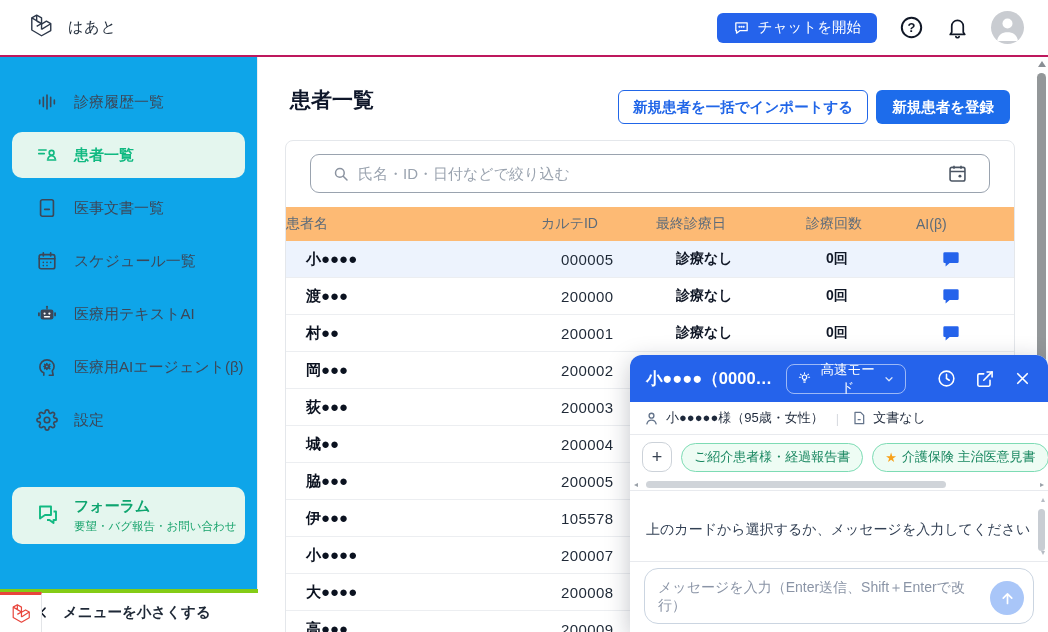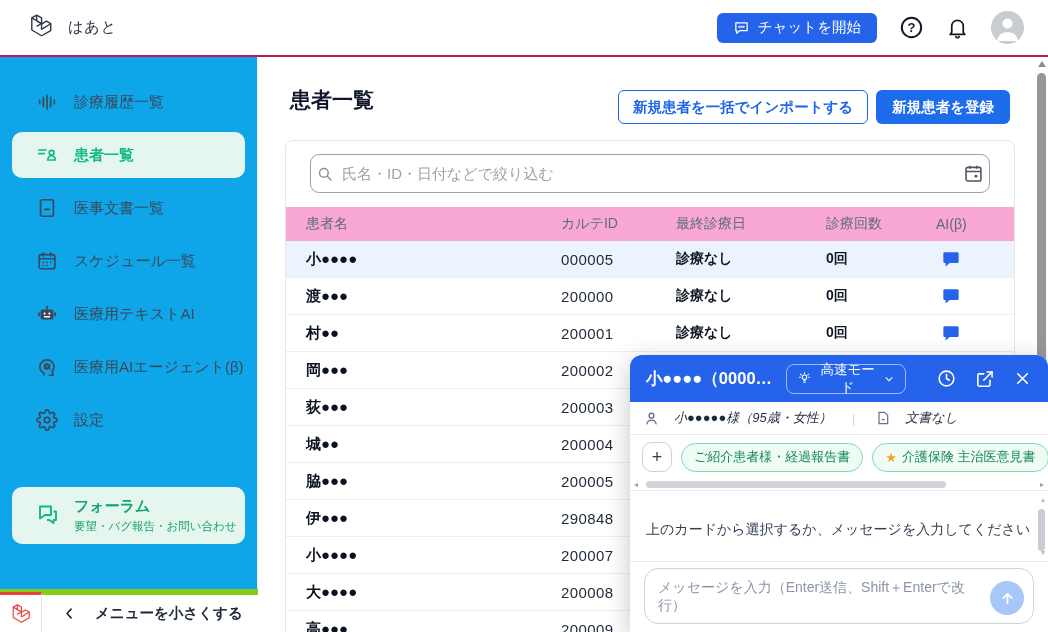--- a/index.html
+++ b/index.html
@@ -23,46 +23,46 @@
   .side-list { padding-top:22px; }
   .side-item { display:flex; align-items:center; gap:16px; height:46px; margin:0 12px 7px 12px;
     padding-left:24px; border-radius:10px; font-size:15px; font-weight:500; color:#3c4758; cursor:pointer; }
   .side-item.active { background:#e4f6ee; color:#10b981; font-weight:700; }
   .side-item .ic { width:22px; height:22px; flex:0 0 22px; display:flex; align-items:center; }
   .forum-card { margin:44px 12px 0 12px; background:#e4f6ee; border-radius:10px;
     padding:10px 0 10px 24px; display:flex; gap:14px; align-items:center; cursor:pointer; }
   .forum-title { font-size:15px; font-weight:700; color:#0ea56f; }
   .forum-sub { font-size:11.5px; color:#17a36c; margin-top:3px; }
   .collapse-row { position:absolute; left:0; bottom:0; width:258px; height:43px; background:#fff;
-    border-top:6px solid #84cc16; display:flex; align-items:center; gap:18px; padding-left:62px;
+    border-top:4px solid #84cc16; display:flex; align-items:center; gap:12px; padding-left:36px;
     font-size:14.5px; font-weight:600; color:#1f2937; cursor:pointer; }
 
   
   .debugbar { position:absolute; left:0; bottom:0; width:42px; height:40px; background:#fff;
     border-top:3px solid #e8453c; border-right:1px solid #e3e5e8; z-index:30;
     display:flex; align-items:center; justify-content:center; }
 
   
   .page-title { position:absolute; left:290px; top:86px; font-size:21px; font-weight:700; color:#0f172a; }
   .title-actions { position:absolute; top:83px; left:630px; width:380px; display:flex; gap:8px; justify-content:flex-end;margin-top:7px; }
   .btn-outline-blue { height:34px; padding:0 14px; background:#fff; border:1.5px solid #2166e8; color:#2166e8;
     border-radius:6px; font-size:14.5px; font-weight:700; cursor:pointer; white-space:nowrap; }
   .btn-fill-blue { height:34px; padding:0 16px; background:#1d6ceb; border:none; color:#fff;
     border-radius:6px; font-size:14.5px; font-weight:700; cursor:pointer; white-space:nowrap; }
 
   .content-card { position:absolute; left:285px; top:140px; width:730px; height:560px;
     background:#fff; border:1px solid #e4e7eb; border-radius:8px; }
   .search-box { margin:13px 24px 14px 24px; height:39px; border:1px solid #9aa3af; border-radius:9px;
-    display:flex; align-items:center; padding:0 5px; gap:8px; background:#fff; }
+    display:flex; align-items:center; padding:0 21px; gap:8px; background:#fff; }
   .search-input { flex:1; border:none; outline:none; font-size:15px; color:#1f2937; background:transparent;
     font-family:inherit; }
   .search-input::placeholder { color:#9aa3af; }
 
   .tbl-header { display:grid; grid-template-columns:255px 115px 150px 110px 1fr; align-items:center;
-    height:34px; padding-left:20px; background:#f9a8d4; color:#5c6b7a; font-size:14px; font-weight:500; }
+    height:34px; background:#fdba74; color:#5c6b7a; font-size:14px; font-weight:500; }
   .tbl-row { display:grid; grid-template-columns:255px 115px 150px 110px 1fr; align-items:center;
     height:37px; padding-left:20px; border-bottom:1px solid #eceef1; cursor:pointer; background:#fff; }
   .tbl-row.hl { background:#edf3fd; }
   .cell-name { font-size:15px; font-weight:700; color:#0b1220; }
   .cell-id { font-size:15px; color:#1f2937; letter-spacing:.4px; }
   .cell-last, .cell-count { font-size:14px; font-weight:700; color:#111827; }
   .cell-ai { padding-left:6px; }
   .ai-chat-btn { background:none; border:none; cursor:pointer; padding:0; display:flex; }
 
   
@@ -75,22 +75,22 @@
   
   .chat-panel { position:absolute; left:630px; top:355px; width:418px; height:277px; background:#fff;
     border-radius:12px 12px 0 0; box-shadow:0 6px 24px rgba(15,23,42,.25); z-index:20; overflow:hidden;
     display:flex; flex-direction:column; }
   .chat-header { height:47px; background:#2563eb; display:flex; align-items:center; padding:0 14px 0 16px; gap:14px; flex:0 0 47px;justify-content:space-between; }
   .chat-title { color:#fff; font-size:16.5px; font-weight:700; white-space:nowrap; }
   .mode-pill { display:flex; align-items:center; gap:6px; border:1px solid rgba(255,255,255,.55);
     background:transparent; color:#fff; border-radius:8px; height:30px; padding:0 10px; font-size:13.5px; cursor:pointer; }
   .chat-header .spacer { flex:1; }
   .chat-hbtn { background:none; border:none; cursor:pointer; display:flex; padding:2px; }
-  .chat-info { height:33px; border-bottom:1px solid #e8eaee; display:flex; align-items:center; gap:14px;
-    padding:0 13px; flex:0 0 33px;font-style:italic; }
+  .chat-info { height:33px; border-bottom:1px solid #e8eaee; display:flex; align-items:center; gap:6px;
+    padding:0 13px; flex:0 0 33px; }
   .chat-info .pname { font-size:13px; color:#1e293b; }
   .chat-info .vdiv { color:#d8dce1; margin:0 6px; font-size:13px; }
   .chat-info .pdoc { font-size:13px; color:#1e293b; }
   .chips-row { height:44px; display:flex; align-items:center; gap:9px; padding:0 12px; flex:0 0 44px;
     overflow:hidden; white-space:nowrap; }
   .add-chip-btn { width:30px; height:30px; border:1px solid #ccd2d9; border-radius:10px; background:#fff;
     color:#374151; font-size:18px; line-height:1; cursor:pointer; flex:0 0 30px; }
   .chip { display:inline-flex; align-items:center; gap:5px; height:29px; padding:0 12px; border-radius:15px;
     border:1px solid #7ddbb4; background:#eefcf4; color:#17865f; font-size:13px; cursor:pointer; white-space:nowrap; }
   .chip .star { color:#f8a21a; font-size:13px; }
@@ -369,21 +369,21 @@
         <span class="cell-ai">
           <button class="ai-chat-btn">
             <svg width="18" height="18" viewBox="0 0 20 20">
               <path d="M3 2.5h14a1.5 1.5 0 0 1 1.5 1.5v9a1.5 1.5 0 0 1-1.5 1.5H8.5L4 18.2v-3.7H3A1.5 1.5 0 0 1 1.5 13V4A1.5 1.5 0 0 1 3 2.5z" fill="#2563eb"></path>
             </svg>
           </button>
         </span>
       </div>
       <div class="tbl-row">
         <span class="cell-name">伊●●●</span>
-        <span class="cell-id">290848</span>
+        <span class="cell-id">105578</span>
         <span class="cell-last"></span>
         <span class="cell-count"></span>
         <span class="cell-ai">
           <button class="ai-chat-btn">
             <svg width="18" height="18" viewBox="0 0 20 20">
               <path d="M3 2.5h14a1.5 1.5 0 0 1 1.5 1.5v9a1.5 1.5 0 0 1-1.5 1.5H8.5L4 18.2v-3.7H3A1.5 1.5 0 0 1 1.5 13V4A1.5 1.5 0 0 1 3 2.5z" fill="#2563eb"></path>
             </svg>
           </button>
         </span>
       </div>

